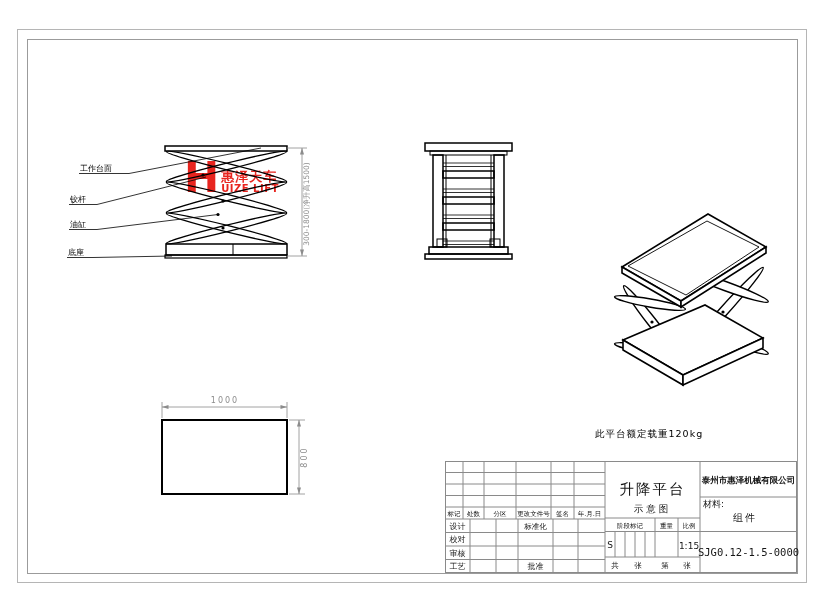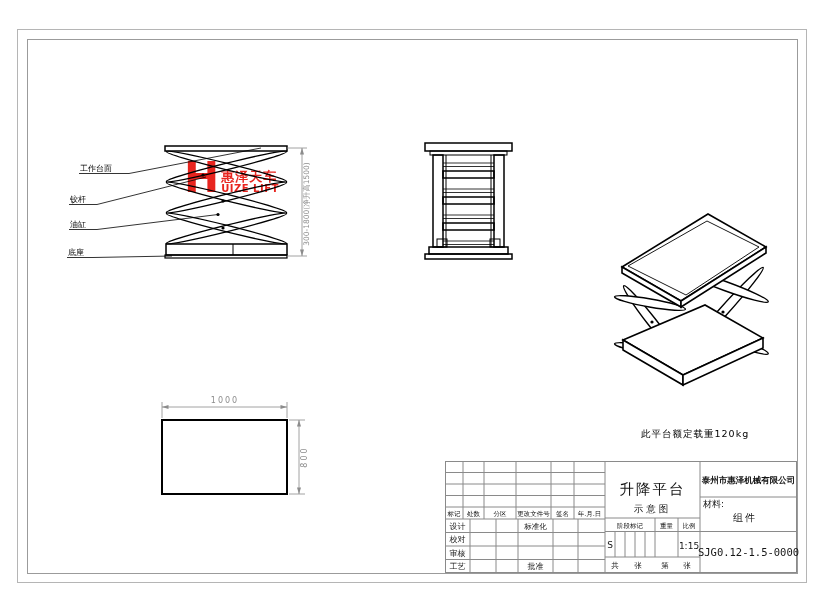--- a/index.html
+++ b/index.html
@@ -22,21 +22,21 @@
   #watermark .wm-en{font-size:10px;letter-spacing:0.5px;}
   svg{position:absolute;overflow:visible;}
   svg text{font-family:"DejaVu Sans","Liberation Sans",sans-serif;}
   .dwg-line{stroke:#000;fill:none;}
   .dim{stroke:#8c8c8c;fill:none;stroke-width:0.8;}
   .dim-text{fill:#8c8c8c;font-size:7.5px;}
   .dim-arrow{fill:#8c8c8c;stroke:none;}
   .lbl{fill:#000;font-size:8px;}
   .tb-line{stroke:#8a8a8a;stroke-width:1;fill:none;}
   .tb-text{fill:#151515;}
-  #note{left:641px;top:428px;font-size:9.5px;color:#000;letter-spacing:1px;z-index:2;}
+  #note{left:595px;top:428px;font-size:9.5px;color:#000;letter-spacing:1px;z-index:2;}
 </style>
 </head>
 <body>
 
 <div id="outer-border" class="border-rect"></div>
 <div id="inner-border" class="border-rect"></div>
 
 <div id="watermark" class="abs">
   <span class="big-h">H</span>
   <span class="wm-col">

